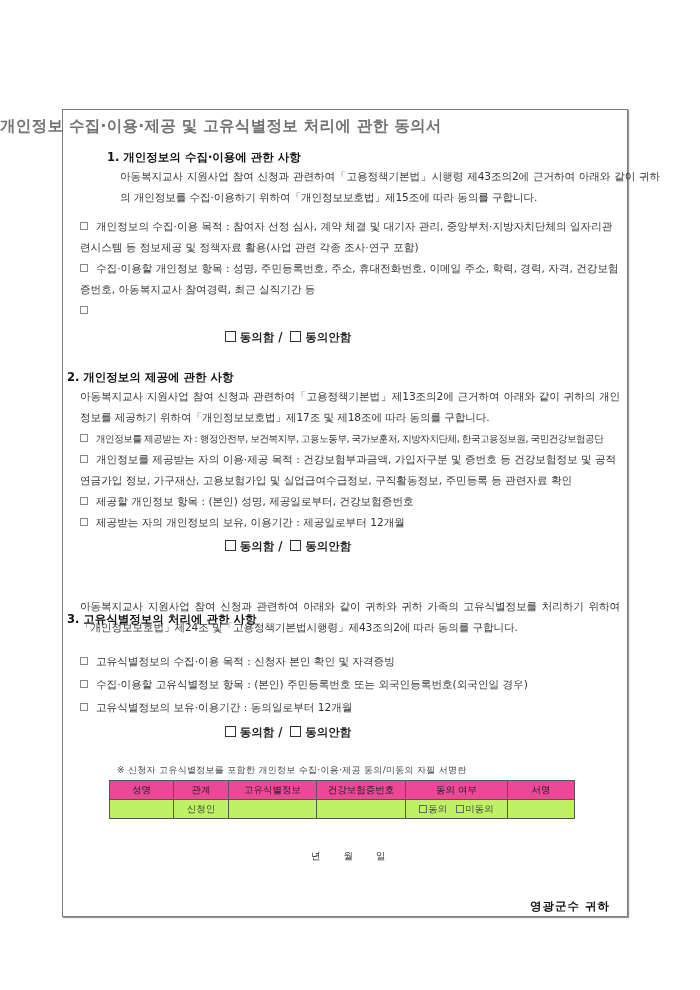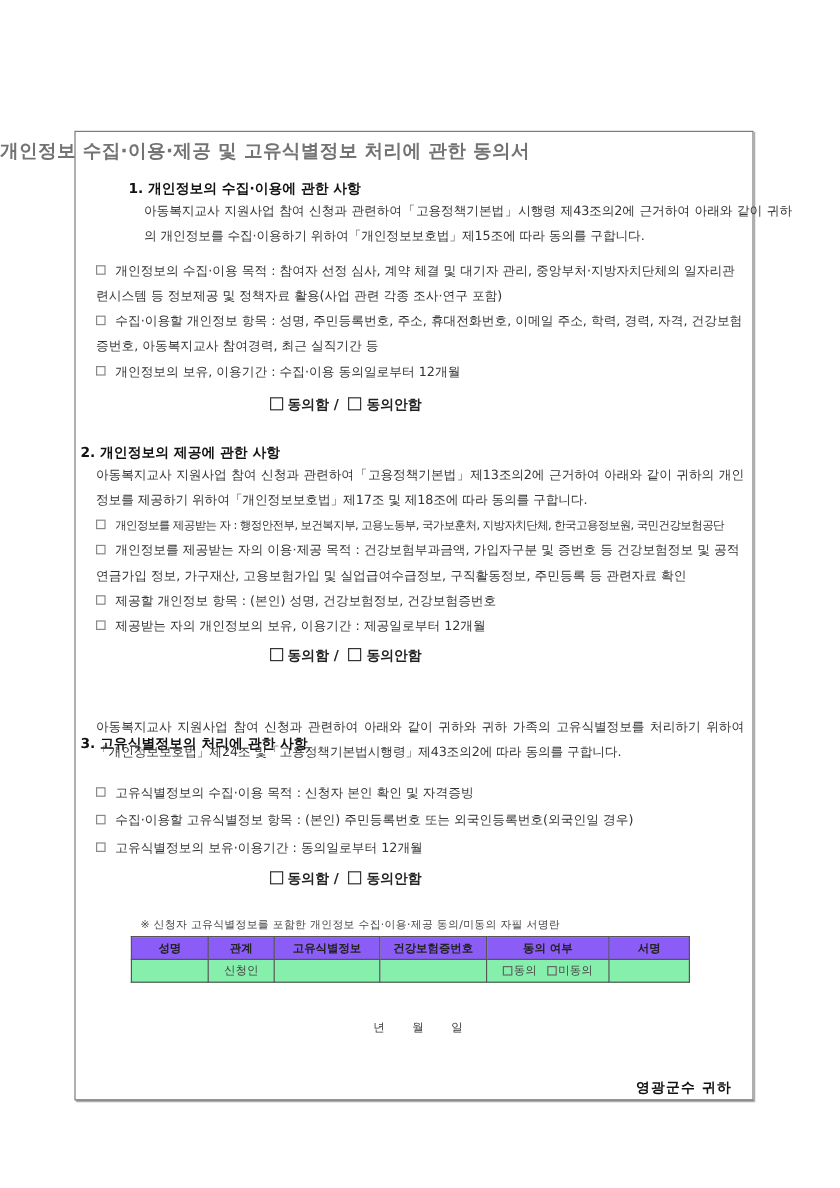--- a/index.html
+++ b/index.html
@@ -12,22 +12,22 @@
   .h { position:absolute; left:67px; font-size:11.5px; font-weight:bold; color:#111; }
   .p { position:absolute; left:80px; width:540px; font-size:10.6px; line-height:21px; color:#333;
        text-align:justify; letter-spacing:-0.1px; }
   .li { position:absolute; left:80px; width:540px; font-size:10.6px; line-height:21px; color:#333; }
   .li .box { display:inline-block; width:6px; height:6px; border:1px solid #888; margin-right:8px; vertical-align:middle; position:relative; top:-1px; }
   .consent { position:absolute; left:0; width:572px; text-align:center; font-size:11.5px; font-weight:bold; color:#222; }
   .consent .cb { display:inline-block; width:9px; height:9px; border:1.3px solid #333; vertical-align:middle; margin:0 4px; position:relative; top:-1px; }
   .note { position:absolute; left:117px; top:764px; font-size:9px; color:#444; letter-spacing:0.3px; }
   table.sig { position:absolute; left:109px; top:780px; border-collapse:collapse; font-size:9.5px; }
   table.sig th, table.sig td { border:1px solid #555; text-align:center; height:18px; padding:0; }
-  table.sig th { background:#8b5cf6; font-weight:bold; color:#222; }
-  table.sig td { background:#86efac; color:#444;margin-top:12px; }
+  table.sig th { background:#ec4899; font-weight:normal; color:#222; }
+  table.sig td { background:#bef264; color:#444;margin-top:12px; }
   .sm { display:inline-block; width:6px; height:6px; border:1px solid #666; vertical-align:middle; margin-right:1px; }
   .date { position:absolute; top:850px; left:311px; font-size:9.5px; font-weight:normal; color:#333; word-spacing:0; }
   .date span { margin-right:20px; }
   .addressee { position:absolute; top:899px; left:530px; font-size:11.5px; font-weight:bold; color:#111; letter-spacing:1px; }
 </style>
 </head>
 <body>
 
 <div class="frame"></div>
 
@@ -35,38 +35,38 @@
 
 <div class="h" style="top:150px;margin-left:40px;">1. 개인정보의 수집·이용에 관한 사항</div>
 <div class="p" style="top:166px;margin-left:40px;">아동복지교사 지원사업 참여 신청과 관련하여「고용정책기본법」시행령 제43조의2에 근거하여 아래와 같이 귀하의 개인정보를 수집·이용하기 위하여「개인정보보호법」제15조에 따라 동의를 구합니다.</div>
 <div class="li" style="top:216px;">
   <span class="box"></span><span>개인정보의 수집·이용 목적 : 참여자 선정 심사, 계약 체결 및 대기자 관리, 중앙부처·지방자치단체의 일자리관련시스템 등 정보제공 및 정책자료 활용(사업 관련 각종 조사·연구 포함)</span>
 </div>
 <div class="li" style="top:258px;">
   <span class="box"></span><span>수집·이용할 개인정보 항목 : 성명, 주민등록번호, 주소, 휴대전화번호, 이메일 주소, 학력, 경력, 자격, 건강보험증번호, 아동복지교사 참여경력, 최근 실직기간 등</span>
 </div>
 <div class="li" style="top:300px;">
-  <span class="box"></span><span>개인정보의 보유, 이용기간 : 수집·이용 동의일로부터 12개월</span>
+  <span class="box"></span>
 </div>
 <div class="consent" style="top:330px;">
   <span class="cb"></span><span>동의함</span>
   <span>/</span>
   <span class="cb"></span><span>동의안함</span>
 </div>
 
 <div class="h" style="top:370px;">2. 개인정보의 제공에 관한 사항</div>
 <div class="p" style="top:386px;">아동복지교사 지원사업 참여 신청과 관련하여「고용정책기본법」제13조의2에 근거하여 아래와 같이 귀하의 개인정보를 제공하기 위하여「개인정보보호법」제17조 및 제18조에 따라 동의를 구합니다.</div>
 <div class="li" style="top:428px; font-size:9.6px; letter-spacing:-0.5px;">
   <span class="box"></span><span>개인정보를 제공받는 자 : 행정안전부, 보건복지부, 고용노동부, 국가보훈처, 지방자치단체, 한국고용정보원, 국민건강보험공단</span>
 </div>
 <div class="li" style="top:449px;">
   <span class="box"></span><span>개인정보를 제공받는 자의 이용·제공 목적 : 건강보험부과금액, 가입자구분 및 증번호 등 건강보험정보 및 공적연금가입 정보, 가구재산, 고용보험가입 및 실업급여수급정보, 구직활동정보, 주민등록 등 관련자료 확인</span>
 </div>
 <div class="li" style="top:491px;">
-  <span class="box"></span><span>제공할 개인정보 항목 : (본인) 성명, 건강보험정보, 건강보험증번호</span>
+  <span class="box"></span><span>제공할 개인정보 항목 : (본인) 성명, 제공일로부터, 건강보험증번호</span>
 </div>
 <div class="li" style="top:512px;">
   <span class="box"></span><span>제공받는 자의 개인정보의 보유, 이용기간 : 제공일로부터 12개월</span>
 </div>
 <div class="consent" style="top:539px;">
   <span class="cb"></span><span>동의함</span>
   <span>/</span>
   <span class="cb"></span><span>동의안함</span>
 </div>
 

